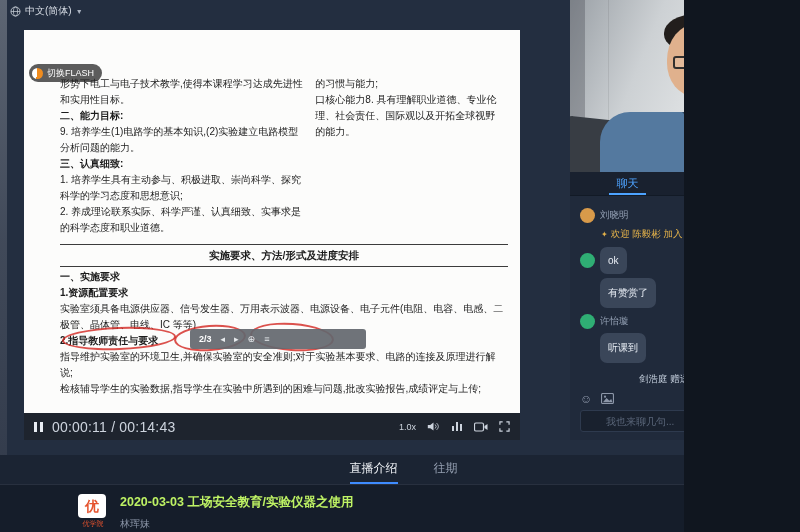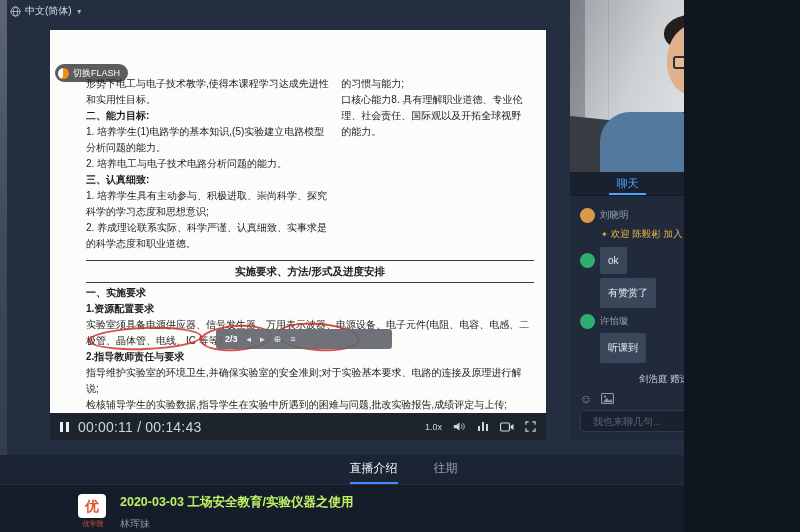--- a/index.html
+++ b/index.html
@@ -10,21 +10,21 @@
   
   .left-edge { position:absolute; left:0; top:0; width:7px; height:100%;
     background:linear-gradient(180deg,#8d939d,#59606e 45%,#39404f); opacity:.55; }
 
   
   .topbar { position:absolute; top:2px; left:10px; height:18px; display:flex; align-items:center;
     gap:4px; color:#d7dde5; font-size:10px; cursor:pointer; }
   .caret { font-size:7px; color:#aab3c0; }
 
   
-  .video { position:absolute; left:50px; top:30px; width:496px; height:410px; }
+  .video { position:absolute; left:24px; top:30px; width:496px; height:410px; }
   .doc { position:relative; width:100%; height:383px; background:#fcfcfb; color:#1c1c1c;
     overflow:hidden; padding:46px 12px 0 36px; font-size:10px; line-height:1.6; }
   .doc-cols { display:flex; }
   .col-l { width:57%; padding-right:12px; }
   .col-r { width:43%; padding-right:4px; }
   .doc p { margin:0; }
   .p-ind { margin-left:24px; }
   .h-num { font-weight:bold; margin-left:10px; margin-top:3px; }
   .gap-top { margin-top:3px; }
   .sec-header { margin-top:8px; border-top:1.5px solid #3c3c3c; border-bottom:1px solid #3c3c3c;
@@ -95,37 +95,37 @@
   .chat-tab.active::after { content:""; position:absolute; left:34%; right:34%; bottom:0;
     height:2px; background:#4da3ff; }
 
   .chat-msgs { height:188px; overflow:hidden; padding:6px 10px 0; }
   .m-row { display:flex; align-items:center; gap:5px; margin-top:6px; }
   .avatar { width:15px; height:15px; border-radius:50%; flex:none; }
   .av-o { background:#d89a4a; } .av-g { background:#2fae74; }
   .m-name { color:#93a0b4; font-size:9.5px; }
   .badge { background:#d9822b; color:#fff; font-size:8px; padding:0 4px; border-radius:2px;
     line-height:12px; }
-  .bubble { background:#3a4659; color:#e8edf4; padding:8px 8px; border-radius:2px; font-size:10px;
+  .bubble { background:#3a4659; color:#e8edf4; padding:8px 8px; border-radius:7px; font-size:10px;
     display:inline-block; max-width:170px; }
   .m-bubble-row { margin:4px 0 0 20px; }
   .m-welcome { color:#e5b34a; font-size:9.5px; margin:5px 0 0 18px; }
   .m-welcome .sp { color:#e5b34a; font-size:8px; margin:0 3px; }
   .m-gift { color:#c3cddb; font-size:9.5px; text-align:center; margin-top:9px; }
   .flower { color:#e84b5f; font-size:11px; margin-left:4px; }
 
   .chat-foot { position:absolute; left:0; bottom:0; width:100%; padding:4px 10px 8px; background:#202a3b; }
   .foot-icons { display:flex; align-items:center; gap:9px; color:#8c96a8; }
   .smiley { font-size:12px; line-height:12px; cursor:pointer; }
   .only-host { margin-left:auto; display:flex; align-items:center; gap:4px; font-size:9.5px;
     color:#98a3b5; cursor:pointer; }
   .only-host input { width:10px; height:10px; accent-color:#3f8cff; }
   .input-row { display:flex; gap:6px; margin-top:5px; }
   .chat-input { flex:1; background:#19212e; border:1px solid #2e3a4e; border-radius:3px;
-    color:#cfd6df; font-size:10px; padding:0 12px; height:22px; outline:none; }
+    color:#cfd6df; font-size:10px; padding:0 25px; height:22px; outline:none; }
   .chat-input::placeholder { color:#5a6679; }
   .send-btn { width:48px; height:22px; background:#3f8cff; color:#fff; border:none;
     border-radius:3px; font-size:10.5px; cursor:pointer; }
 
   
   .bottom { position:absolute; left:0; top:455px; width:800px; height:77px; background:#1b2433; }
   .b-tabs { height:30px; display:flex; justify-content:center; gap:36px;
     border-bottom:1px solid rgba(255,255,255,.06);padding-left:7px; }
   .b-tab { font-size:12px; line-height:27px; color:#95a0b2; cursor:pointer; }
   .b-tab.active { color:#f2f5f9; border-bottom:2px solid #3f8cff; }
@@ -159,22 +159,21 @@
 
       <div class="flash-btn">
         <span class="flash-ico"></span>
         <span>切换FLASH</span>
       </div>
 
       <div class="doc-cols">
         <div class="col-l">
           <p class="p-ind">形势下电工与电子技术教学,使得本课程学习达成先进性和实用性目标。</p>
           <p class="h-num">二、能力目标:</p>
-          <p class="p-ind">1. 培养学生(1)电路学的基本知识,(5)实验建立电路模型分析问题的能力。</p>
-          <p class="p-ind gap-top">2. 培养电工与电子技术电路分析问题的能力。</p>
+          <p class="p-ind">9. 培养学生(1)电路学的基本知识,(2)实验建立电路模型分析问题的能力。</p>
           <p class="h-num">三、认真细致:</p>
           <p class="p-ind">1. 培养学生具有主动参与、积极进取、崇尚科学、探究科学的学习态度和思想意识;</p>
           <p class="p-ind gap-top">2. 养成理论联系实际、科学严谨、认真细致、实事求是的科学态度和职业道德。</p>
         </div>
         <div class="col-r">
           <p>的习惯与能力;</p>
           <p class="gap-top">口核心能力8. 具有理解职业道德、专业伦理、社会责任、国际观以及开拓全球视野的能力。</p>
         </div>
       </div>
 

